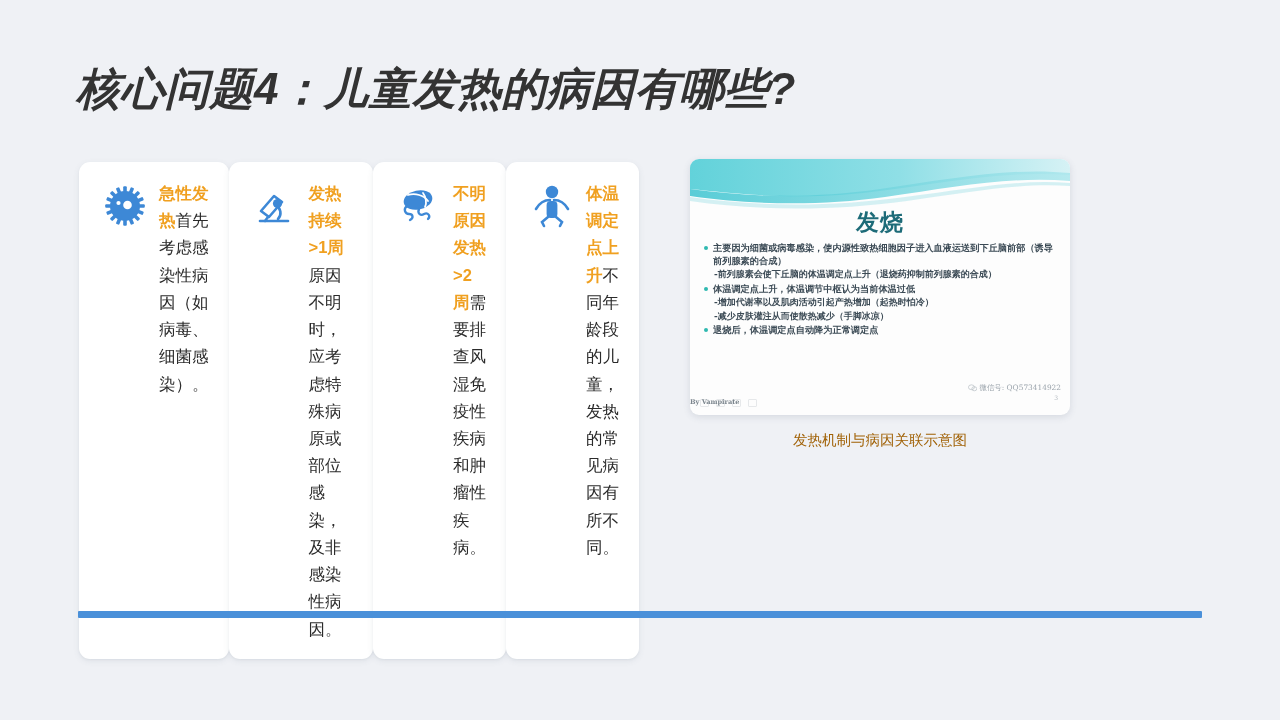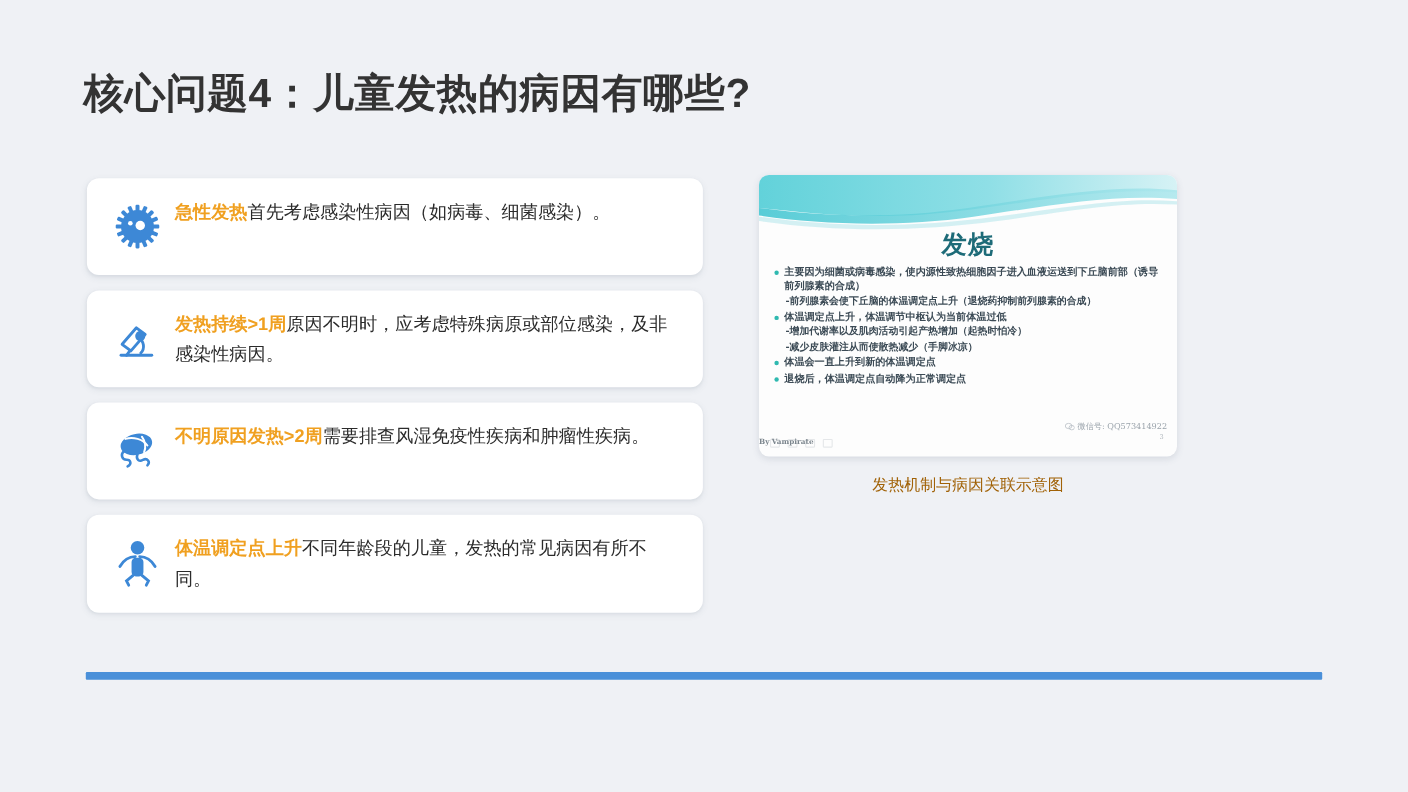--- a/index.html
+++ b/index.html
@@ -18,36 +18,36 @@
   .slide {
     position: absolute;
     inset: 0;
   }
 
   
   .page-title {
     position: absolute;
     left: 76px;
     top: 60px;
-    font-size: 37px;
+    font-size: 44px;
     font-weight: bold;
     color: #333333;
     letter-spacing: 0.5px;
     white-space: nowrap;
+    font-style: italic;
   }
 
   
   .cards {
     position: absolute;
     left: 79px;
     top: 162px;
     width: 560px;
     display: flex;
-    flex-direction: column;
-    gap: 14px;
+    flex-direction: row;
   }
   .card {
     background: #ffffff;
     border-radius: 11px;
     box-shadow: 0 2px 6px rgba(80, 95, 120, 0.10), 0 1px 2px rgba(80,95,120,0.06);
     min-height: 74px;
     display: flex;
     align-items: flex-start;
     padding: 16px 20px 16px 18px;
     box-sizing: border-box;
@@ -326,24 +326,20 @@
         </div>
         <div class="sb-sub">-前列腺素会使下丘脑的体温调定点上升（退烧药抑制前列腺素的合成）</div>
 
         <div class="sb-item">
           <span class="sb-dot"></span>
           <span class="sb-main">体温调定点上升，体温调节中枢认为当前体温过低</span>
         </div>
         <div class="sb-sub">-增加代谢率以及肌肉活动引起产热增加（起热时怕冷）</div>
         <div class="sb-sub"> -减少皮肤灌注从而使散热减少（手脚冰凉）</div>
 
-        <div class="sb-item">
-          <span class="sb-dot"></span>
-          <span class="sb-main">体温会一直上升到新的体温调定点</span>
-        </div>
 
         <div class="sb-item">
           <span class="sb-dot"></span>
           <span class="sb-main">退烧后，体温调定点自动降为正常调定点</span>
         </div>
       </div>
 
       <div class="slide-footer">
         <div class="footer-marks">
           <span class="fm"></span>

